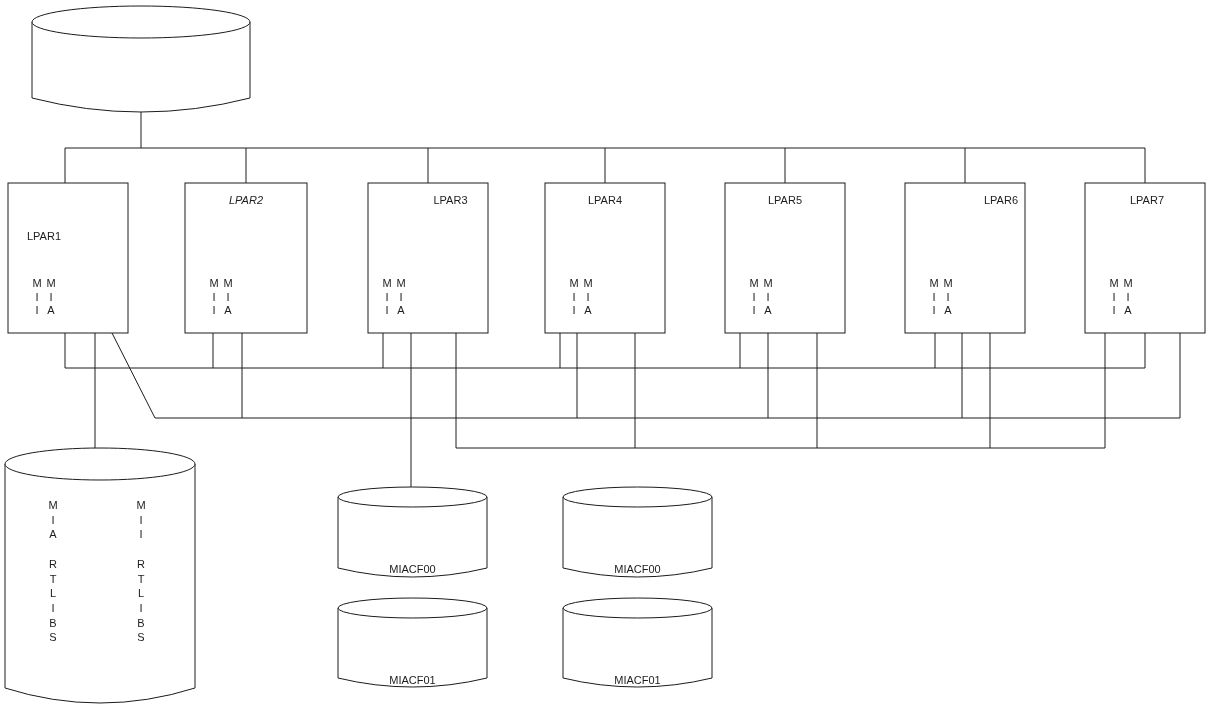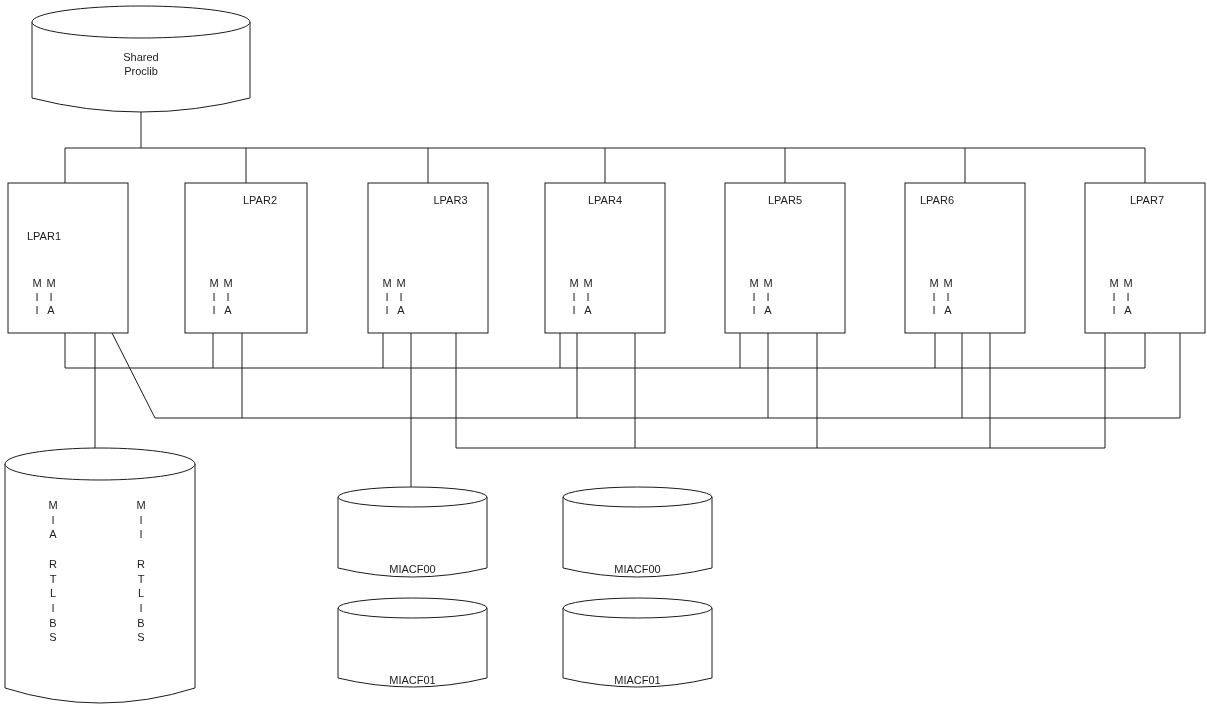--- a/index.html
+++ b/index.html
@@ -103,29 +103,27 @@
         <path d="M 563 497 L 563 568 Q 637.5 586 712 568 L 712 497"></path>
         <ellipse cx="637.5" cy="497" rx="74.5" ry="10"></ellipse>
       </g>
       <g>
         <path d="M 563 608 L 563 678 Q 637.5 696 712 678 L 712 608"></path>
         <ellipse cx="637.5" cy="608" rx="74.5" ry="10"></ellipse>
       </g>
     </g>
   </svg>
 
-  <div class="label proclib-label">Shared
-Proclib</div>
 
   <div class="label lpar-label" style="left:8px;    width:72px;margin-top:36px;">LPAR1</div>
-  <div class="label lpar-label" style="left:199px;  width:122px;">LPAR2</div>
+  <div class="label lpar-label" style="left:185px;  width:122px;font-style:italic;">LPAR2</div>
   <div class="label lpar-label" style="left:368px;  width:120px;padding-left:45px;">LPAR3</div>
   <div class="label lpar-label" style="left:545px;  width:120px;">LPAR4</div>
   <div class="label lpar-label" style="left:725px;  width:120px;">LPAR5</div>
-  <div class="label lpar-label" style="left:877px;  width:120px;">LPAR6</div>
+  <div class="label lpar-label" style="left:941px;  width:120px;">LPAR6</div>
   <div class="label lpar-label" style="left:1085px; width:124px;">LPAR7</div>
 
   <div class="label col" style="left:30px;">M
 I
 I</div>
   <div class="label col" style="left:44px;">M
 I
 A</div>
   <div class="label col" style="left:207px;">M
 I

